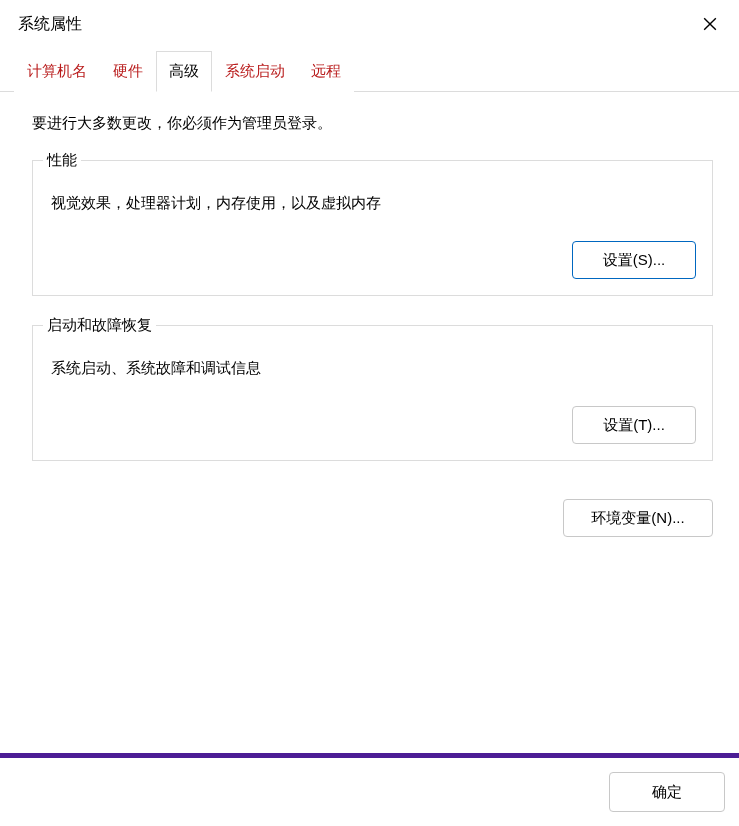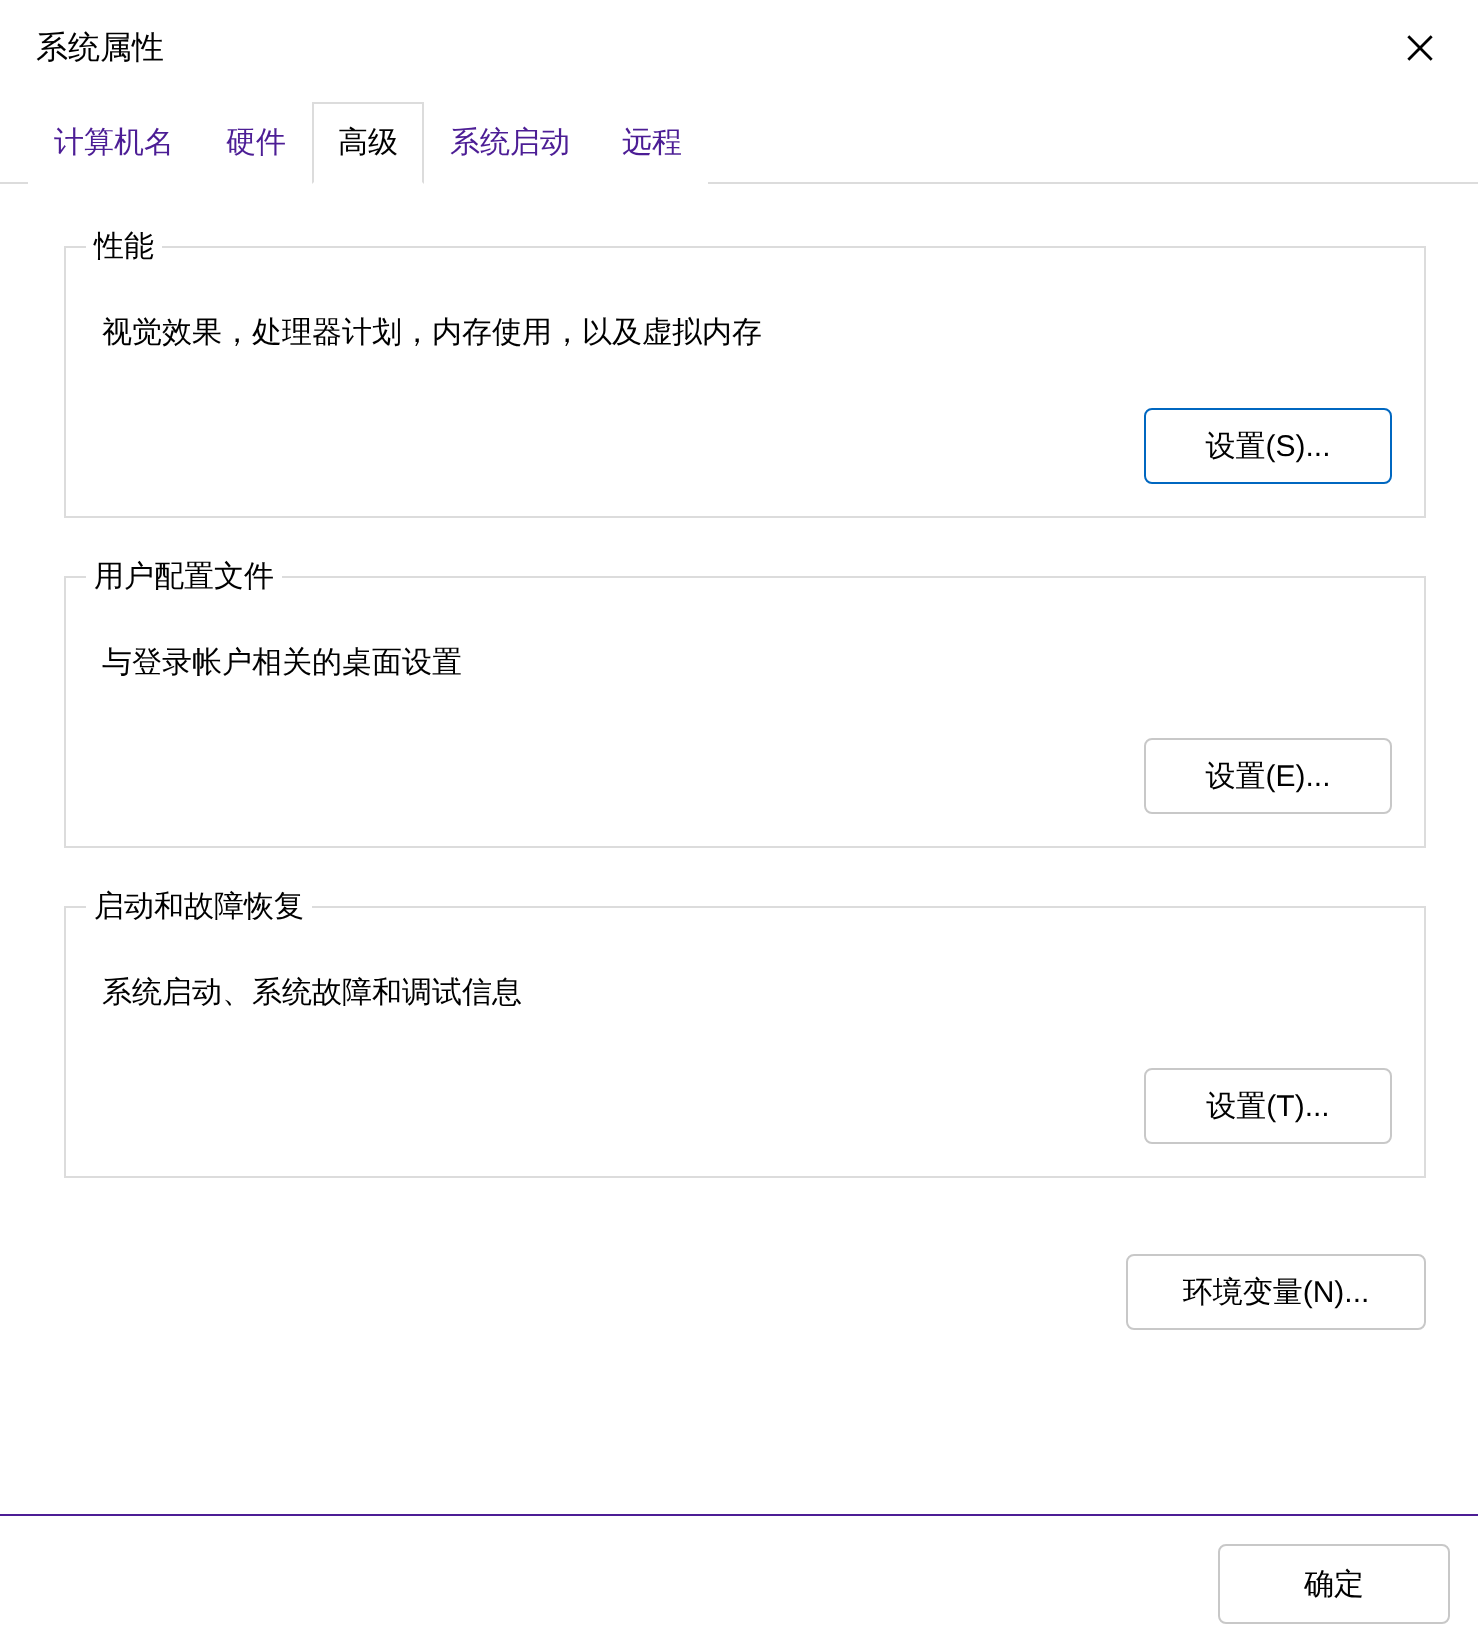--- a/index.html
+++ b/index.html
@@ -50,21 +50,21 @@
       position: relative;
       top: 1px;
     }
     .tab.active {
       border: 1px solid #dcdcdc;
       border-bottom: 1px solid #fff;
       background: #fff;
       border-radius: 0;
     }
     .tab:not(.active) {
-      color: #4c1d95;
+      color: #b91c1c;
     }
     .content {
       padding: 22px 26px 10px 32px;
     }
     .admin-note {
       font-size: 15px;
       margin-bottom: 18px;
     }
     fieldset.group {
       border: 1px solid #dcdcdc;
@@ -112,21 +112,21 @@
       justify-content: flex-end;
       padding-right: 26px;
       margin-top: 8px;
     }
     .env-row .btn { min-width: 150px; }
     .footer {
       position: absolute;
       bottom: 0;
       left: 0;
       right: 0;
-      border-top: 1px solid #4c1d95;
+      border-top: 5px solid #4c1d95;
       padding: 14px 14px 14px 0;
       display: flex;
       justify-content: flex-end;
       gap: 14px;
       background: #fff;
     }
     .footer .btn { min-width: 116px; height: 40px; }
     .watermark {
       position: absolute;
       right: 6px;
@@ -153,36 +153,30 @@
 
 <div class="tabs">
   <div class="tab">计算机名</div>
   <div class="tab">硬件</div>
   <div class="tab active">高级</div>
   <div class="tab">系统启动</div>
   <div class="tab">远程</div>
 </div>
 
 <div class="content">
+  <div class="admin-note">要进行大多数更改，你必须作为管理员登录。</div>
 
   <fieldset class="group">
     <legend>性能</legend>
     <div class="group-desc">视觉效果，处理器计划，内存使用，以及虚拟内存</div>
     <div class="group-btn-row">
       <button class="btn highlight">设置(S)...</button>
     </div>
   </fieldset>
 
-  <fieldset class="group">
-    <legend>用户配置文件</legend>
-    <div class="group-desc">与登录帐户相关的桌面设置</div>
-    <div class="group-btn-row">
-      <button class="btn">设置(E)...</button>
-    </div>
-  </fieldset>
 
   <fieldset class="group">
     <legend>启动和故障恢复</legend>
     <div class="group-desc">系统启动、系统故障和调试信息</div>
     <div class="group-btn-row">
       <button class="btn">设置(T)...</button>
     </div>
   </fieldset>
 </div>
 

